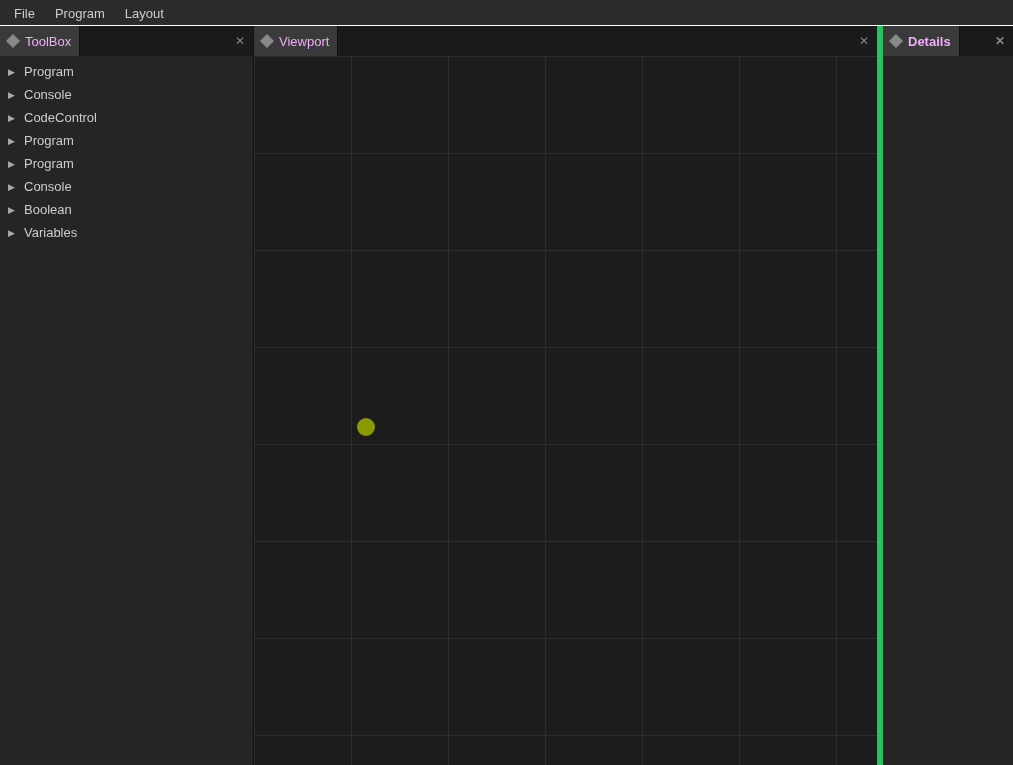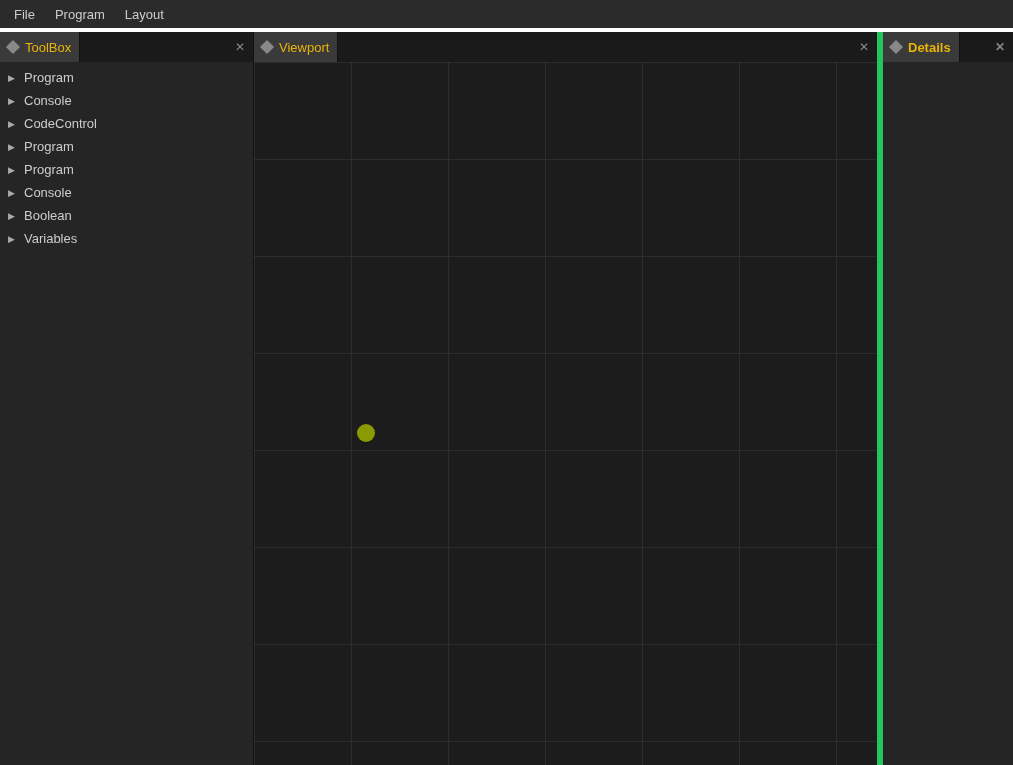--- a/index.html
+++ b/index.html
@@ -14,25 +14,25 @@
       background-color: #1e1e1e;
       color: #cccccc;
       font-family: 'Segoe UI', Arial, sans-serif;
       font-size: 13px;
       overflow: hidden;
     }
 
     
     .menu-bar {
       display: flex;
-      align-items: center;
+      align-items: flex-start;
       background-color: #2b2b2b;
       height: 26px;
-      padding: 14px 4px;
-      border-bottom: 4px solid #ffffff;
+      padding: 4px 4px;
+      border-bottom: 1px solid #ffffff;
     }
 
     .menu-item {
       padding: 2px 10px;
       cursor: pointer;
       color: #cccccc;
       font-size: 13px;
     }
 
     
@@ -66,21 +66,21 @@
       border-right: 1px solid #111;
       cursor: pointer;
       gap: 5px;
     }
 
     .panel-tab.active {
       background-color: #3a3a3a;
     }
 
     .panel-tab-label {
-      color: #eab308;
+      color: #f0abfc;
       font-size: 13px;
     }
 
     .panel-close {
       margin-left: auto;
       width: 18px;
       height: 18px;
       display: flex;
       align-items: center;
       justify-content: center;

